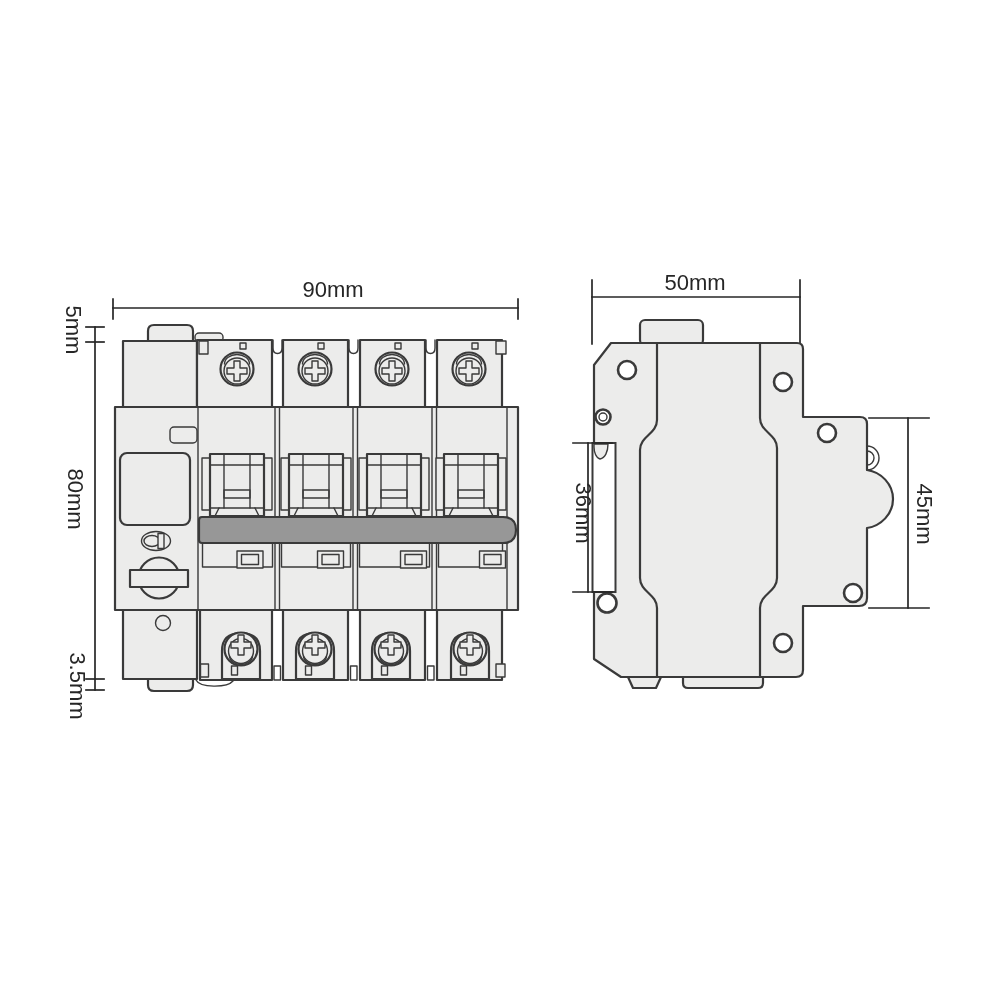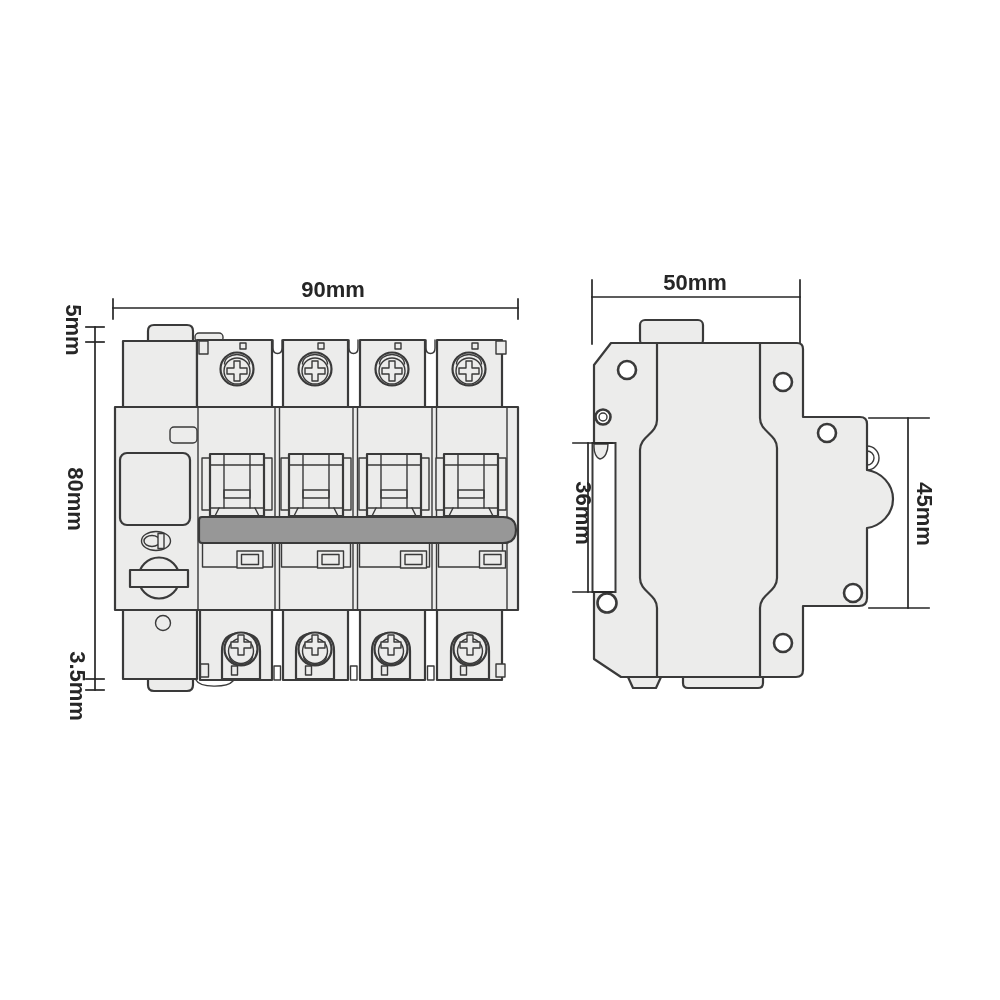--- a/index.html
+++ b/index.html
@@ -1,20 +1,20 @@
 <!DOCTYPE html>
 <html style="--background: #ffffff; --outline: #3a3a3a; --body-fill: #ececeb; --white-fill: #ffffff; --tie-bar-gray: #979797; --dimension-color: #262626;"><head>
 <meta charset="utf-8">
 <style>
   :root{
     --background:#ffffff; --outline:#3a3a3a; --body-fill:#ececeb;
     --white-fill:#ffffff; --tie-bar-gray:#979797; --dimension-color:#262626;
   }
   html,body{margin:0;padding:0;background:var(--background);}
-  .stage{position:relative;width:1000px;height:804px;background:var(--background);overflow:hidden;font-weight:bold;}
+  .stage{position:relative;width:1000px;height:804px;background:var(--background);overflow:hidden;}
   svg{position:absolute;left:0;top:0;}
   .body{fill:var(--body-fill);stroke:var(--outline);stroke-width:2.2;stroke-linejoin:round;}
   .thin{stroke-width:1.4;}
   .ln{fill:none;stroke:var(--outline);stroke-width:2.2;stroke-linejoin:round;stroke-linecap:round;}
   .lnt{fill:none;stroke:var(--outline);stroke-width:1.4;stroke-linejoin:round;stroke-linecap:round;}
   .white{fill:var(--white-fill);stroke:var(--outline);stroke-width:2;}
   .hole{fill:var(--white-fill);stroke:var(--outline);stroke-width:2.6;}
   .gray{fill:var(--tie-bar-gray);stroke:var(--outline);stroke-width:2.2;}
   .dim{stroke:var(--dimension-color);stroke-width:1.7;fill:none;stroke-linecap:square;}
   .dimtext{font-family:"Liberation Sans",sans-serif;font-size:22px;fill:var(--dimension-color);}

